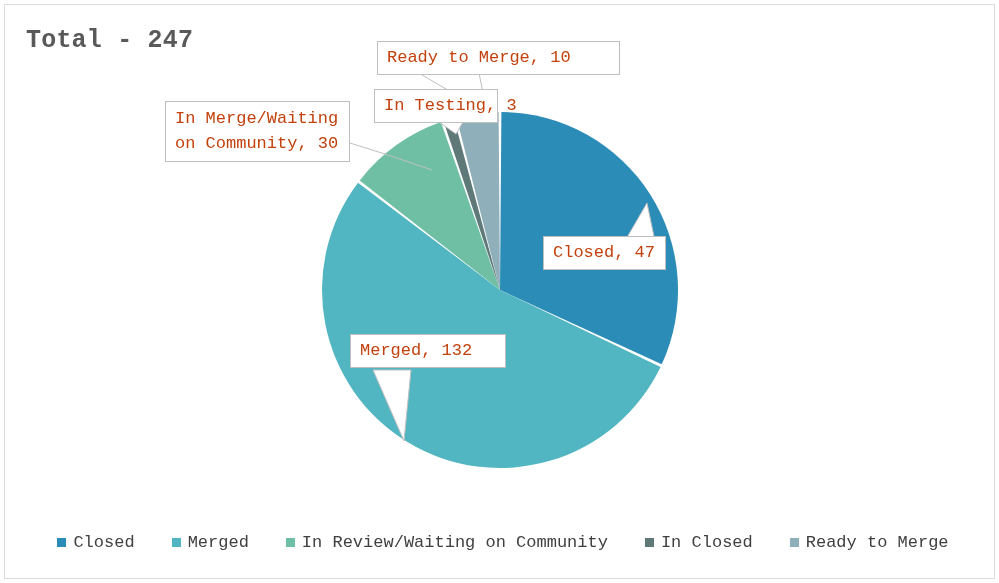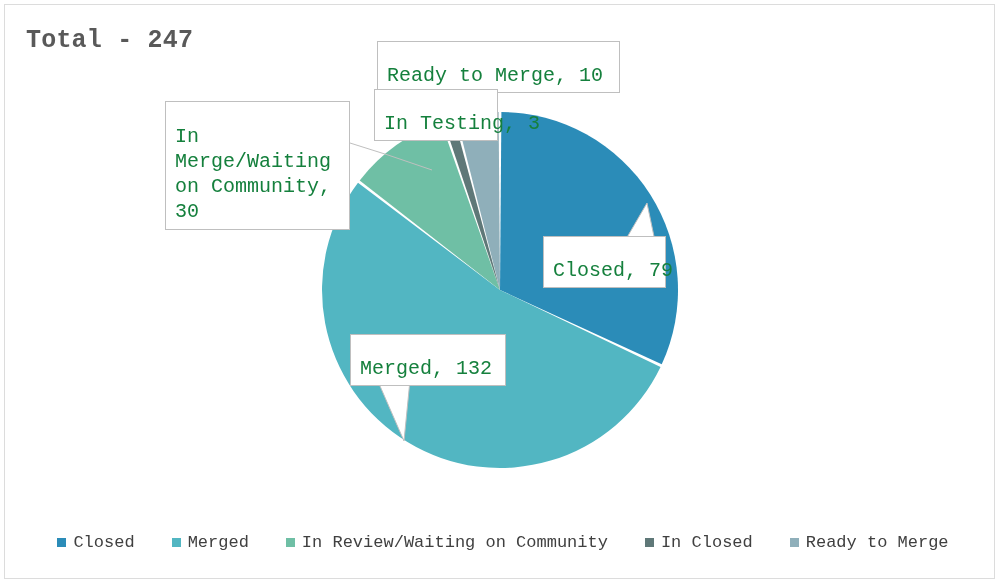--- a/index.html
+++ b/index.html
@@ -52,24 +52,24 @@
     top: 0;
     width: 999px;
     height: 583px;
   }
 
   
   .callout {
     position: absolute;
     background: #ffffff;
     border: 1px solid #bfbfbf;
-    color: #15803d;
-    font-size: 20px;
+    color: #c2410c;
+    font-size: 17px;
     line-height: 23px;
-    padding: 22px 9px 5px 9px;
+    padding: 4px 9px 5px 9px;
     box-sizing: border-box;
     white-space: nowrap;
   }
   .callout.two-line {
     white-space: normal;
     line-height: 25px;
   }
 
   #callout-ready   { left: 377px; top: 41px;  width: 243px; }
   #callout-testing { left: 374px; top: 81px;  width: 124px; margin-top: 8px; }
@@ -136,21 +136,21 @@
 
   <div class="callout" id="callout-ready">Ready to Merge, 10</div>
 
   <div class="callout" id="callout-testing">In Testing, 3</div>
 
   <div class="callout two-line" id="callout-review">
     <span>In Merge/Waiting</span><br>
     <span>on Community, 30</span>
   </div>
 
-  <div class="callout" id="callout-closed">Closed, 79</div>
+  <div class="callout" id="callout-closed">Closed, 47</div>
 
   <div class="callout" id="callout-merged">Merged, 132</div>
 
   <div id="legend">
       <div class="legend-item">
         <span class="legend-swatch" style="background: rgb(43, 140, 184);"></span>
         <span>Closed</span>
       </div>
       <div class="legend-item">
         <span class="legend-swatch" style="background: rgb(82, 182, 194);"></span>

